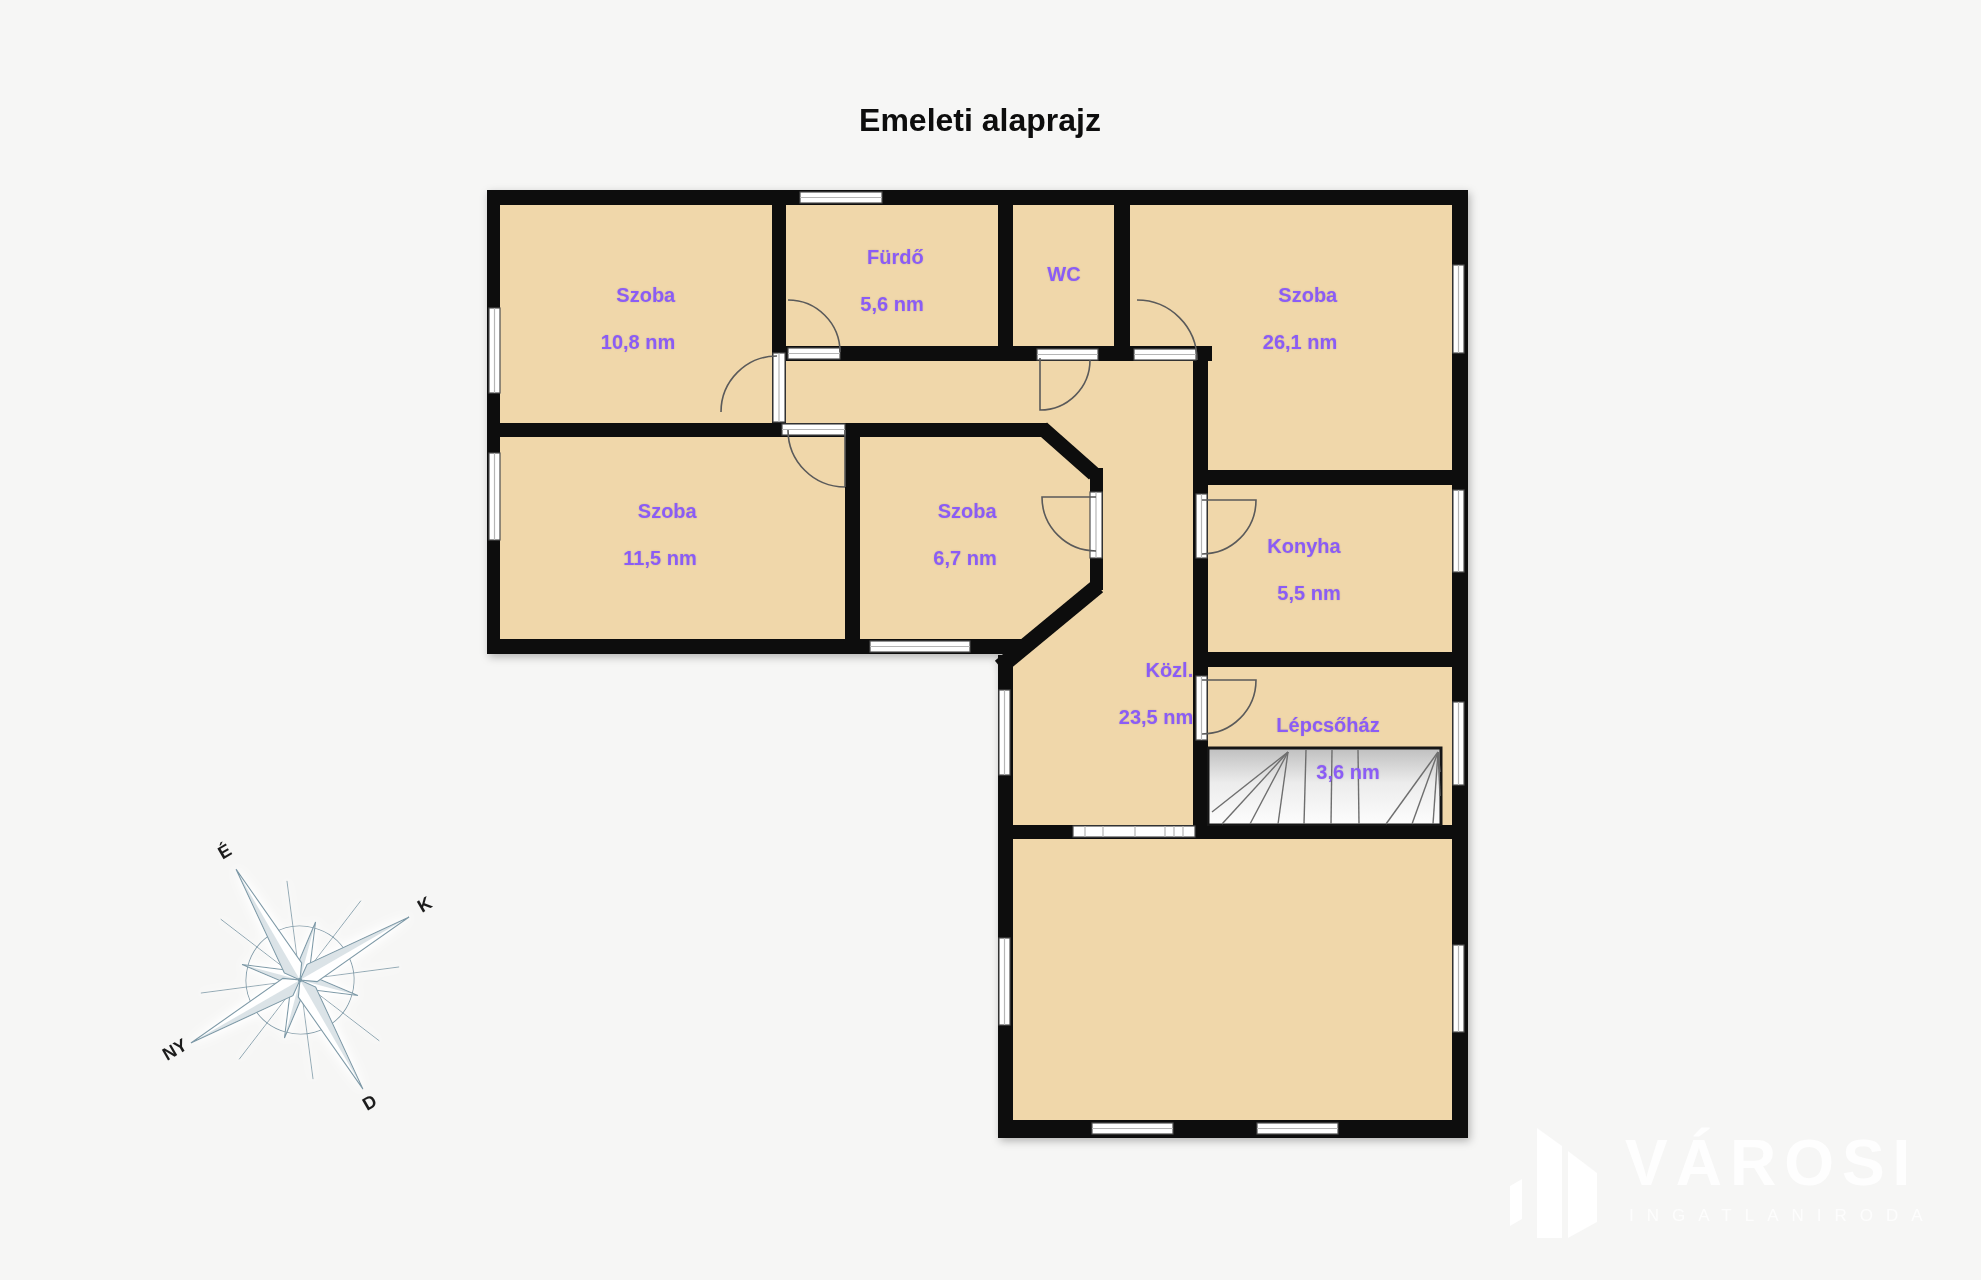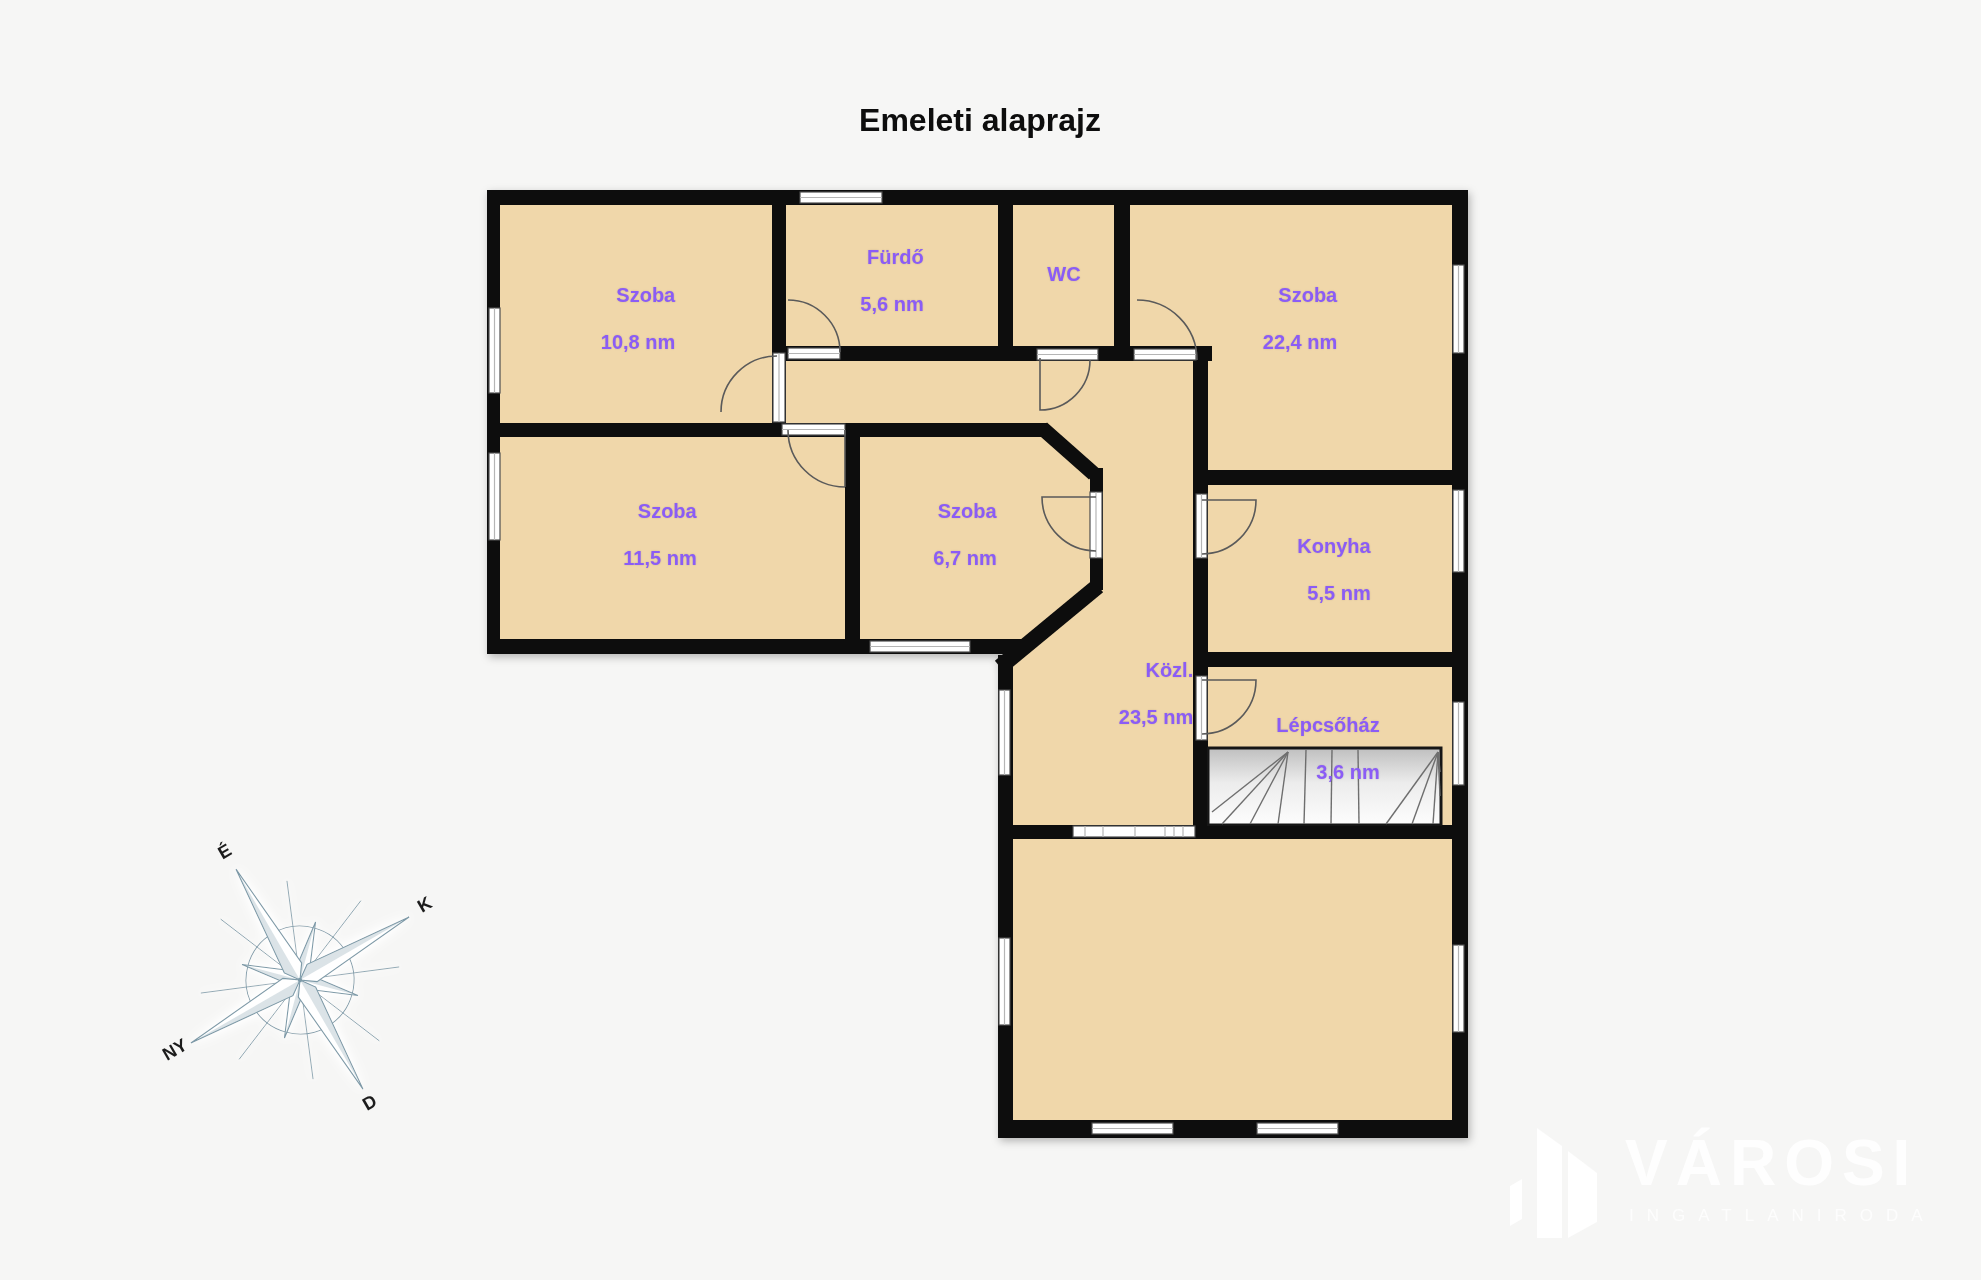--- a/index.html
+++ b/index.html
@@ -296,31 +296,31 @@
   <div class="room-label" style="left:892px;top:234px">
     <span>Fürdő</span>
     <span>5,6 nm</span>
   </div>
   <div class="room-label" style="left:1064px;top:251px">
     <span>WC</span>
     <span></span>
   </div>
   <div class="room-label" style="left:1300px;top:272px">
     <span>Szoba</span>
-    <span>22,4 nm</span>
+    <span>26,1 nm</span>
   </div>
   <div class="room-label" style="left:660px;top:488px">
     <span>Szoba</span>
     <span>11,5 nm</span>
   </div>
   <div class="room-label" style="left:965px;top:488px">
     <span>Szoba</span>
     <span>6,7 nm</span>
   </div>
-  <div class="room-label" style="left:1334px;top:523px">
+  <div class="room-label" style="left:1304px;top:523px">
     <span>Konyha</span>
     <span>5,5 nm</span>
   </div>
   <div class="room-label" style="left:1156px;top:647px">
     <span>Közl.</span>
     <span>23,5 nm</span>
   </div>
   <div class="room-label" style="left:1328px;top:702px">
     <span>Lépcsőház</span>
     <span>3,6 nm</span>

